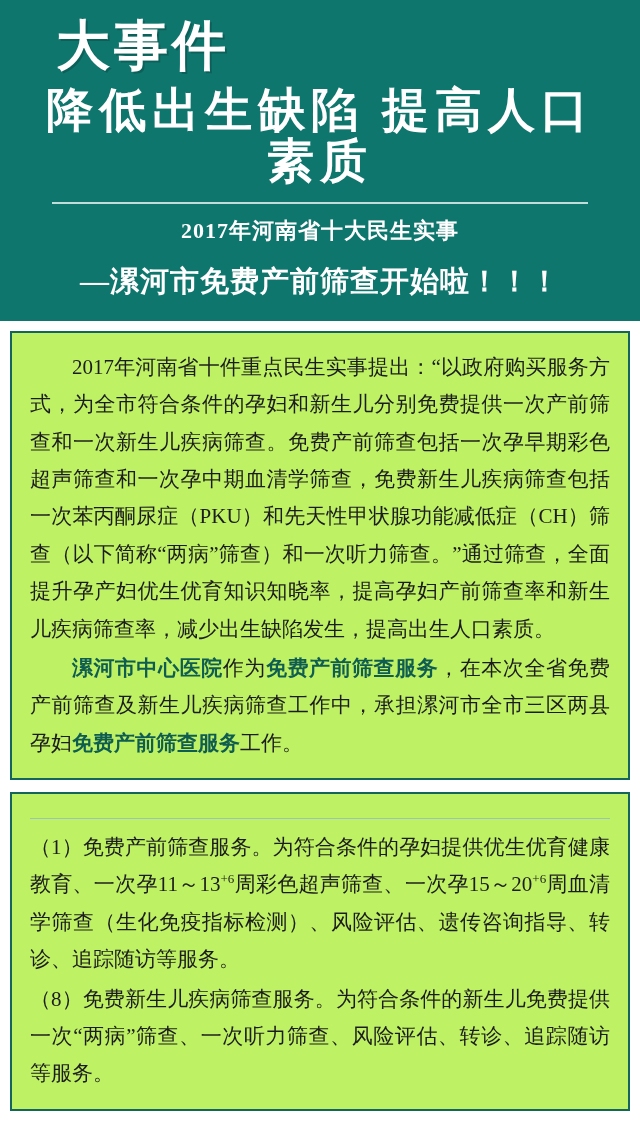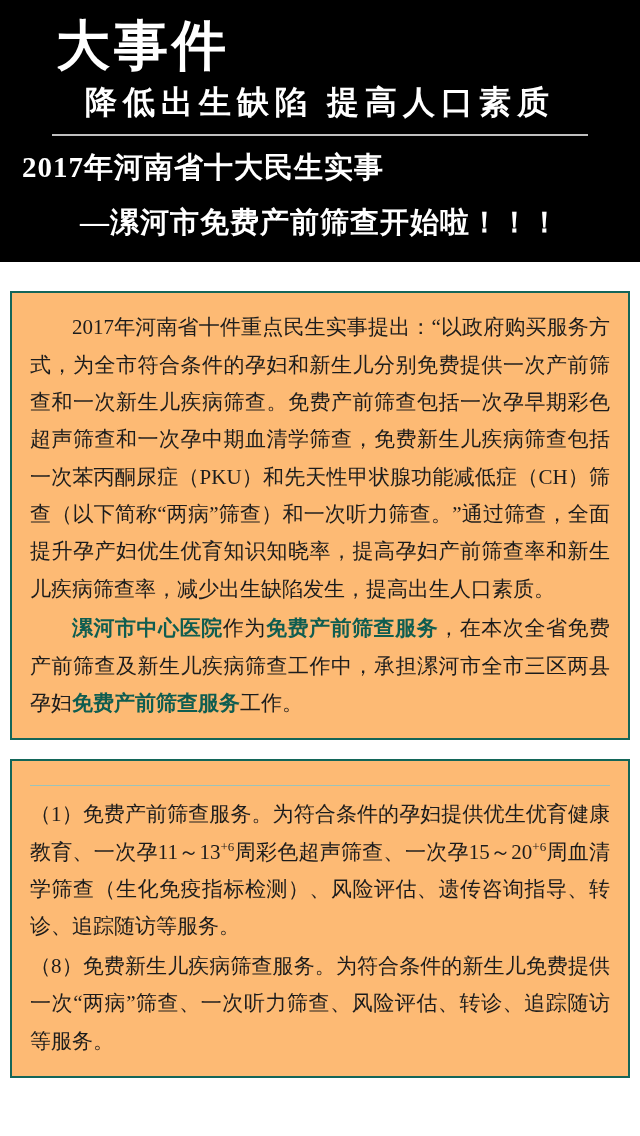--- a/index.html
+++ b/index.html
@@ -15,55 +15,56 @@
   }
   .page {
     width: 640px;
     height: 1136px;
     position: relative;
     background: #ffffff;
   }
 
   
   .banner {
-    background: #000000;
+    background: #0f766e;
     padding: 18px 22px 20px 22px;
     position: relative;
   }
   .banner-title {
     font-family: "Liberation Serif", serif;
     font-weight: bold;
     font-size: 54px;
     line-height: 1.05;
     color: #ffffff;
     letter-spacing: 4px;
     padding-left: 34px;
     text-shadow: 2px 2px 0 rgba(0,0,0,0.18);
   }
   .banner-sub {
     font-family: "Liberation Serif", serif;
     font-weight: bold;
-    font-size: 32px;
+    font-size: 47px;
     line-height: 1.1;
     color: #ffffff;
     text-align: center;
     letter-spacing: 6px;
     margin-top: 10px;
     padding-bottom: 12px;
   }
   .banner-rule {
     height: 2px;
     background: rgba(255,255,255,0.75);
     margin: 2px 30px 12px 30px;
   }
   .banner-line1 {
     font-family: "Liberation Serif", serif;
     font-weight: bold;
-    font-size: 29px;
+    font-size: 22px;
     color: #ffffff;
+    text-align: center;
     letter-spacing: 1px;
     line-height: 1.35;
   }
   .banner-line2 {
     font-family: "Liberation Serif", serif;
     font-weight: bold;
     font-size: 29px;
     color: #ffffff;
     text-align: center;
     letter-spacing: 1px;
@@ -73,22 +74,21 @@
 
   
   .content {
     padding: 10px 10px 0 10px;
     background: #ffffff;
   }
   .card {
     border: 2px solid #136659;
     padding: 16px 18px 14px 18px;
     margin-bottom: 12px;
-    background: #fdba74;
-    margin-top: 19px;
+    background: #bef264;
   }
   .para {
     font-family: "Liberation Serif", serif;
     font-size: 21px;
     line-height: 1.78;
     color: #1c1c1c;
     text-align: justify;
     margin: 0 0 2px 0;
   }
   .para.indent {

